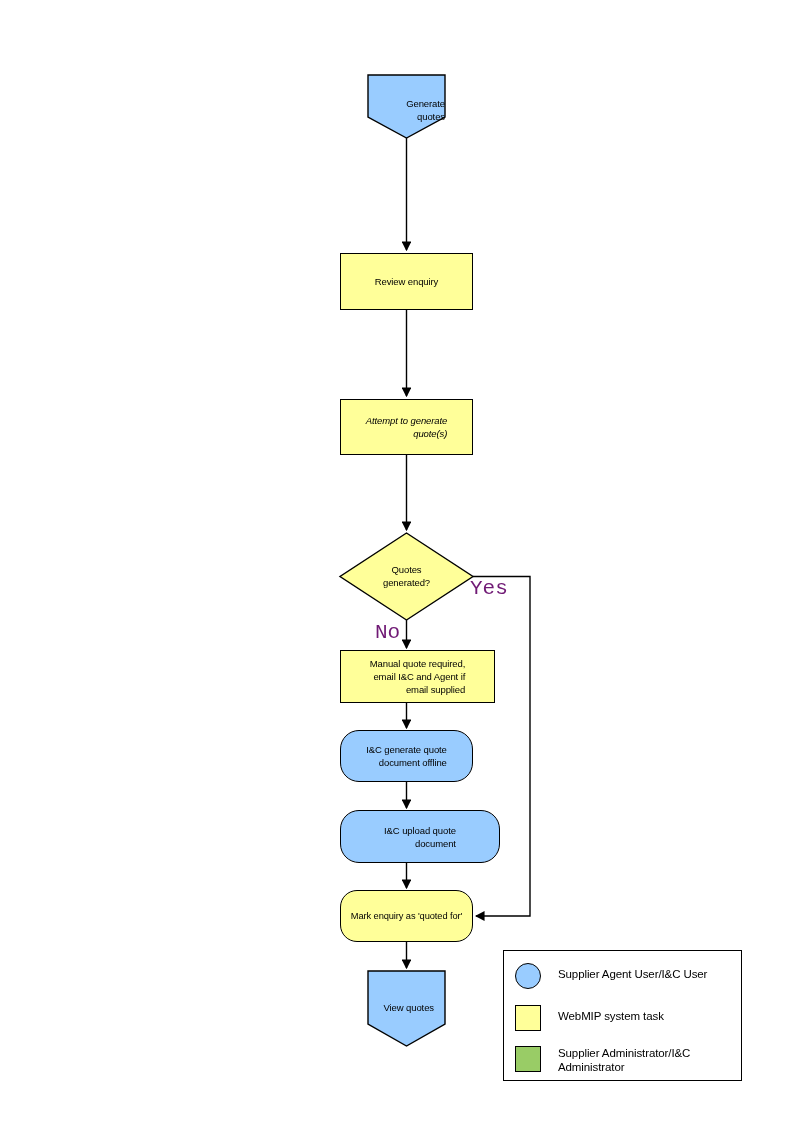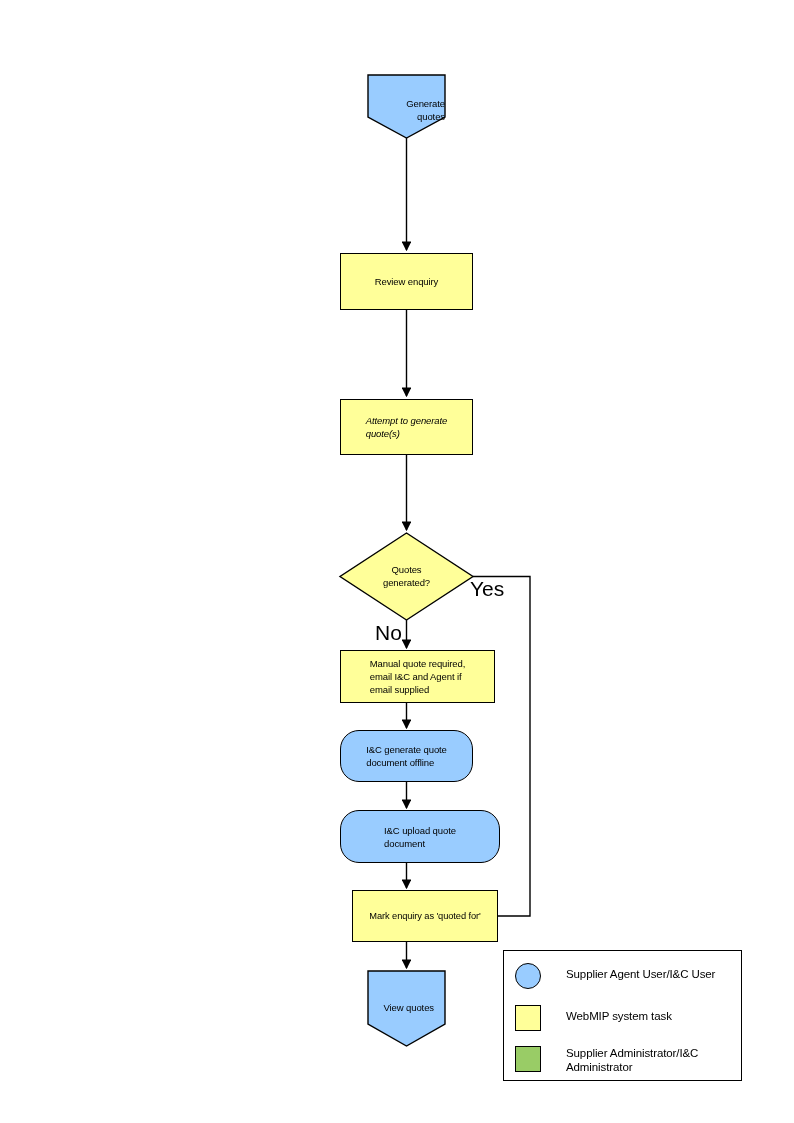--- a/index.html
+++ b/index.html
@@ -19,21 +19,21 @@
     left: 0; top: 0;
     width: 794px;
     height: 1123px;
   }
   .node {
     position: absolute;
     box-sizing: border-box;
     display: flex;
     align-items: center;
     justify-content: center;
-    text-align: left;
+    text-align: right;
     color: #000;
     font-size: 9.5px;
     line-height: 13px;
     letter-spacing: -0.1px;
     white-space: pre-line;
     z-index: 3;
   }
   .rect {
     border: 1.4px solid #000;
   }
@@ -66,23 +66,23 @@
     line-height: 13px;
     color: #000;
     white-space: pre-line;
     z-index: 4;
     letter-spacing: -0.1px;
   }
   .edge-label {
     position: absolute;
     font-size: 21px;
     line-height: 21px;
-    color: #000000;
+    color: #701a75;
     z-index: 5;
-    font-family: Liberation Sans, sans-serif;
+    font-family: Liberation Mono, monospace;
   }
 
   
   #legend {
     position: absolute;
     left: 503px;
     top: 950px;
     width: 239px;
     height: 131px;
     border: 1.4px solid #000;
@@ -97,21 +97,21 @@
     align-items: flex-start;
   }
   .legend-swatch {
     width: 26px;
     height: 26px;
     border: 1.4px solid #000;
     box-sizing: border-box;
     flex: 0 0 auto;
   }
   .legend-text {
-    margin-left: 25px;
+    margin-left: 17px;
     font-size: 11.5px;
     line-height: 14px;
     color: #000;
     white-space: pre-line;
     padding-top: 4px;
     letter-spacing: -0.1px;
   }
 </style>
 </head>
 <body>
@@ -179,21 +179,21 @@
 <div class="node rect blue" style="left:340px; top:730px; width:133px; height:52px;">
   <span>I&amp;C generate quote
 document offline</span>
 </div>
 
 <div class="node rect blue" style="left:340px; top:810px; width:160px; height:53px;">
   <span>I&amp;C upload quote
 document</span>
 </div>
 
-<div class="node rect yellow" style="left:352px; top:890px; width:146px; height:52px;">
+<div class="node rect yellow" style="left:340px; top:890px; width:133px; height:52px;border-radius:17px;">
   <span style="font-size:9.3px;">Mark enquiry as 'quoted for'</span>
 </div>
 
 <div class="edge-label" style="left:470px; top:578px;">Yes</div>
 <div class="edge-label" style="left:375px; top:622px;">No</div>
 
 <div id="legend">
   <div class="legend-row" style="top:12px;">
     <span class="legend-swatch blue" style="background: rgb(153, 204, 255);"></span>
     <span class="legend-text">Supplier Agent User/I&amp;C User</span>

